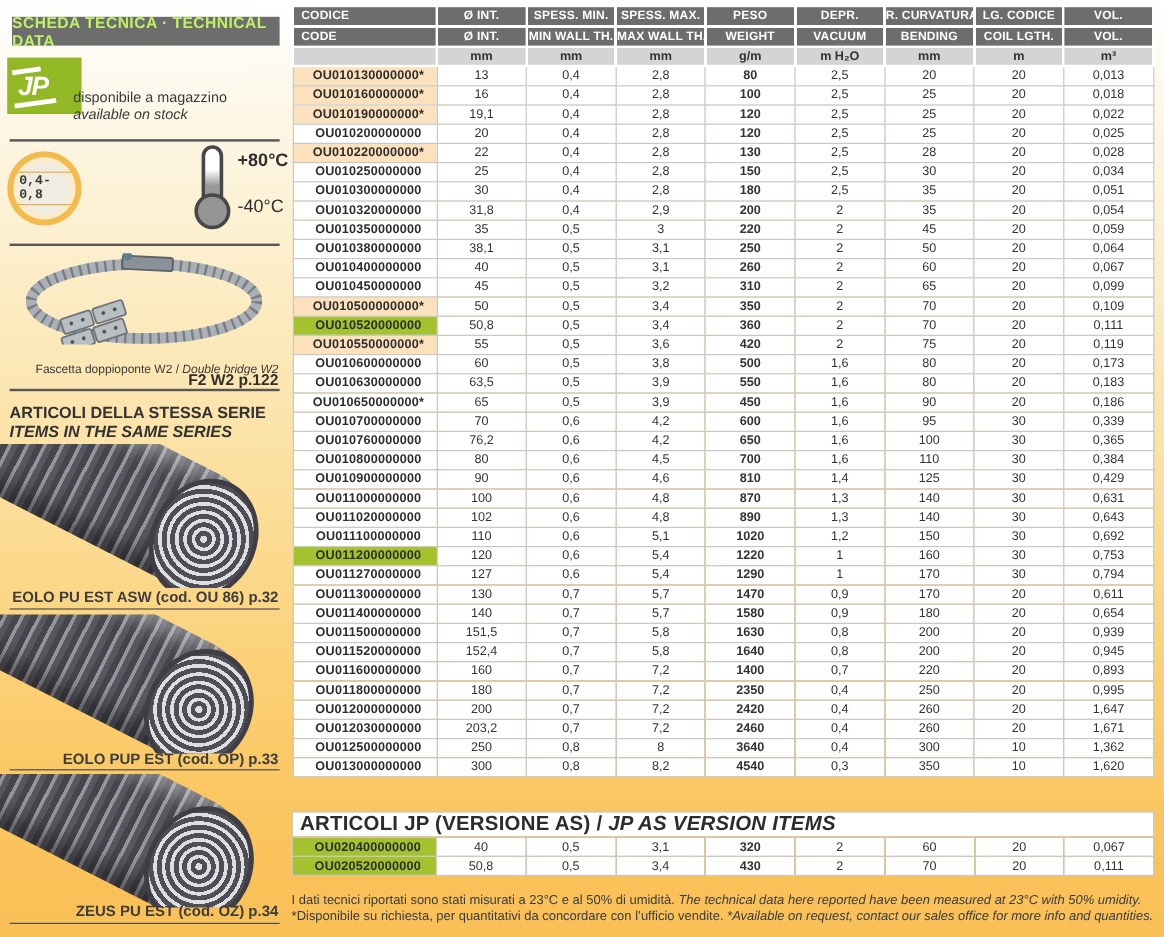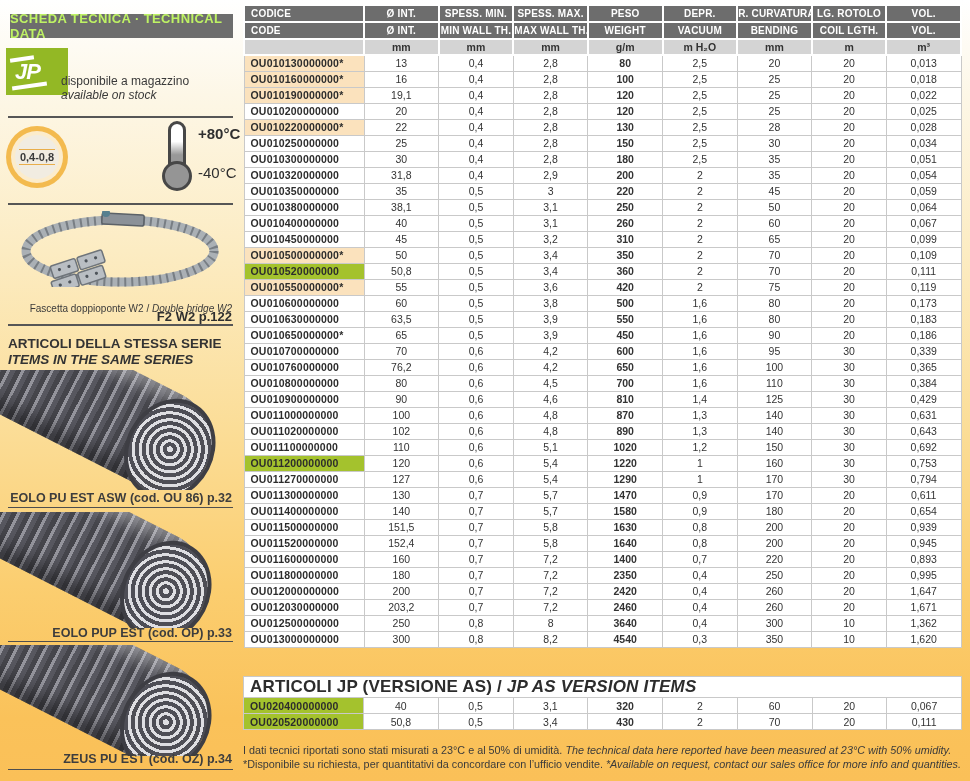--- a/index.html
+++ b/index.html
@@ -17,21 +17,21 @@
     font-style:italic; letter-spacing:-1px; }
   .jp-bar-top { position:absolute; left:4px; top:9px; width:24px; height:4px; background:#fff; transform:rotate(-8deg); }
   .jp-bar-bottom { position:absolute; left:6px; bottom:7px; width:35px; height:4px; background:#fff; transform:rotate(-8deg); }
   .stock-text { position:absolute; left:61px; top:74px; font-size:12px; color:#3a3a3a; line-height:14px; }
   .stock-text .en { font-style:italic; }
   .sdiv { position:absolute; left:8px; width:225px; border-top:2px solid #565656; }
   .sdiv-thin { position:absolute; left:8px; width:225px; border-top:1px solid #4e4e4e; }
 
   .badge { position:absolute; left:6px; top:126px; width:62px; height:62px; border-radius:50%; background:var(--badge_gold); }
   .badge-mid { position:absolute; inset:5px; border-radius:50%; background:#fceccb; }
-  .badge-inner { position:absolute; inset:9px; border-radius:50%; background:#f1ece1; display:flex; align-items:center; justify-content:center; }
+  .badge-inner { position:absolute; inset:9px; border-radius:50%; background:#f1ece1; display:flex; align-items:center; justify-content:center;font-family:Liberation Mono, monospace; }
   .badge-text { font-weight:bold; font-size:11px; color:#3a3a3a; border-top:1px solid #e9ae4b; border-bottom:1px solid #e9ae4b; padding:1px 1px; }
 
   .thermo { position:absolute; left:160px; top:121px; width:34px; height:68px; }
   .thermo-stem { position:absolute; left:8px; top:0; width:18px; height:50px;
     background:linear-gradient(180deg,#ffffff 0 40%, #999999 70%); border:3px solid #474747; border-radius:9px 9px 3px 3px; }
   .thermo-bulb { position:absolute; left:2px; top:40px; width:30px; height:30px; border-radius:50%;
     background:#959595; border:3px solid #474747; }
   .temp-max { position:absolute; left:198px; top:125px; font-weight:bold; font-size:15px; color:#2f2f2f; }
   .temp-min { position:absolute; left:198px; top:164px; font-weight:normal; font-size:15px; color:#2f2f2f; }
 
@@ -65,21 +65,21 @@
   #main-table { top:4px; }
   #as-table { top:676px; }
   .tbl col.c-code { width:120px; }
   .tbl th, .tbl td { text-align:center; overflow:hidden; white-space:nowrap; }
   .tbl thead th { background:var(--header_gray); color:#fff; font-size:10px; font-weight:bold;
     letter-spacing:.2px; border:2px solid #fff; height:17px; }
   .tbl thead th.h-code { text-align:left; padding-left:6px; }
   .tbl tr.units td { background:var(--units_gray); color:#333; font-size:10.5px; font-weight:bold;
     border:2px solid #fff; height:16px; }
   .tbl tbody td { background:#fff; border:1px solid #c9c9c9; height:16px; font-size:10.5px; color:#333; }
-  .tbl tbody td.code { text-align:left; padding-left:6px; font-weight:bold; color:#2c2c2c; letter-spacing:.2px; }
+  .tbl tbody td.code { text-align:center; padding-left:6px; font-weight:bold; color:#2c2c2c; letter-spacing:.2px; }
   .tbl tbody td.hl-peach { background:var(--peach); }
   .tbl tbody td.hl-green { background:var(--green); }
   .tbl tbody td:nth-child(5) { font-weight:bold; }
   #as-table .as-title { background:#fff; border:1px solid #c9c9c9; text-align:left; padding-left:6px;
     font-size:17px; font-weight:bold; color:#2c2c2c; height:17px; }
   #as-table .as-title .en { font-style:italic; }
 
   
   .footnote { position:absolute; left:243px; top:743px; width:720px; font-size:10.8px; color:#3b3b3b; line-height:14px; }
   .footnote .en { font-style:italic; }
@@ -186,21 +186,21 @@
     </colgroup>
     <thead>
       <tr>
         <th class="h-code">CODICE</th>
         <th>Ø INT.</th>
         <th>SPESS. MIN.</th>
         <th>SPESS. MAX.</th>
         <th>PESO</th>
         <th>DEPR.</th>
         <th>R. CURVATURA</th>
-        <th>LG. ROTOLO</th>
+        <th>LG. CODICE</th>
         <th>VOL.</th>
       </tr>
       <tr>
         <th class="h-code">CODE</th>
         <th>Ø INT.</th>
         <th>MIN WALL TH.</th>
         <th>MAX WALL TH.</th>
         <th>WEIGHT</th>
         <th>VACUUM</th>
         <th>BENDING</th>

